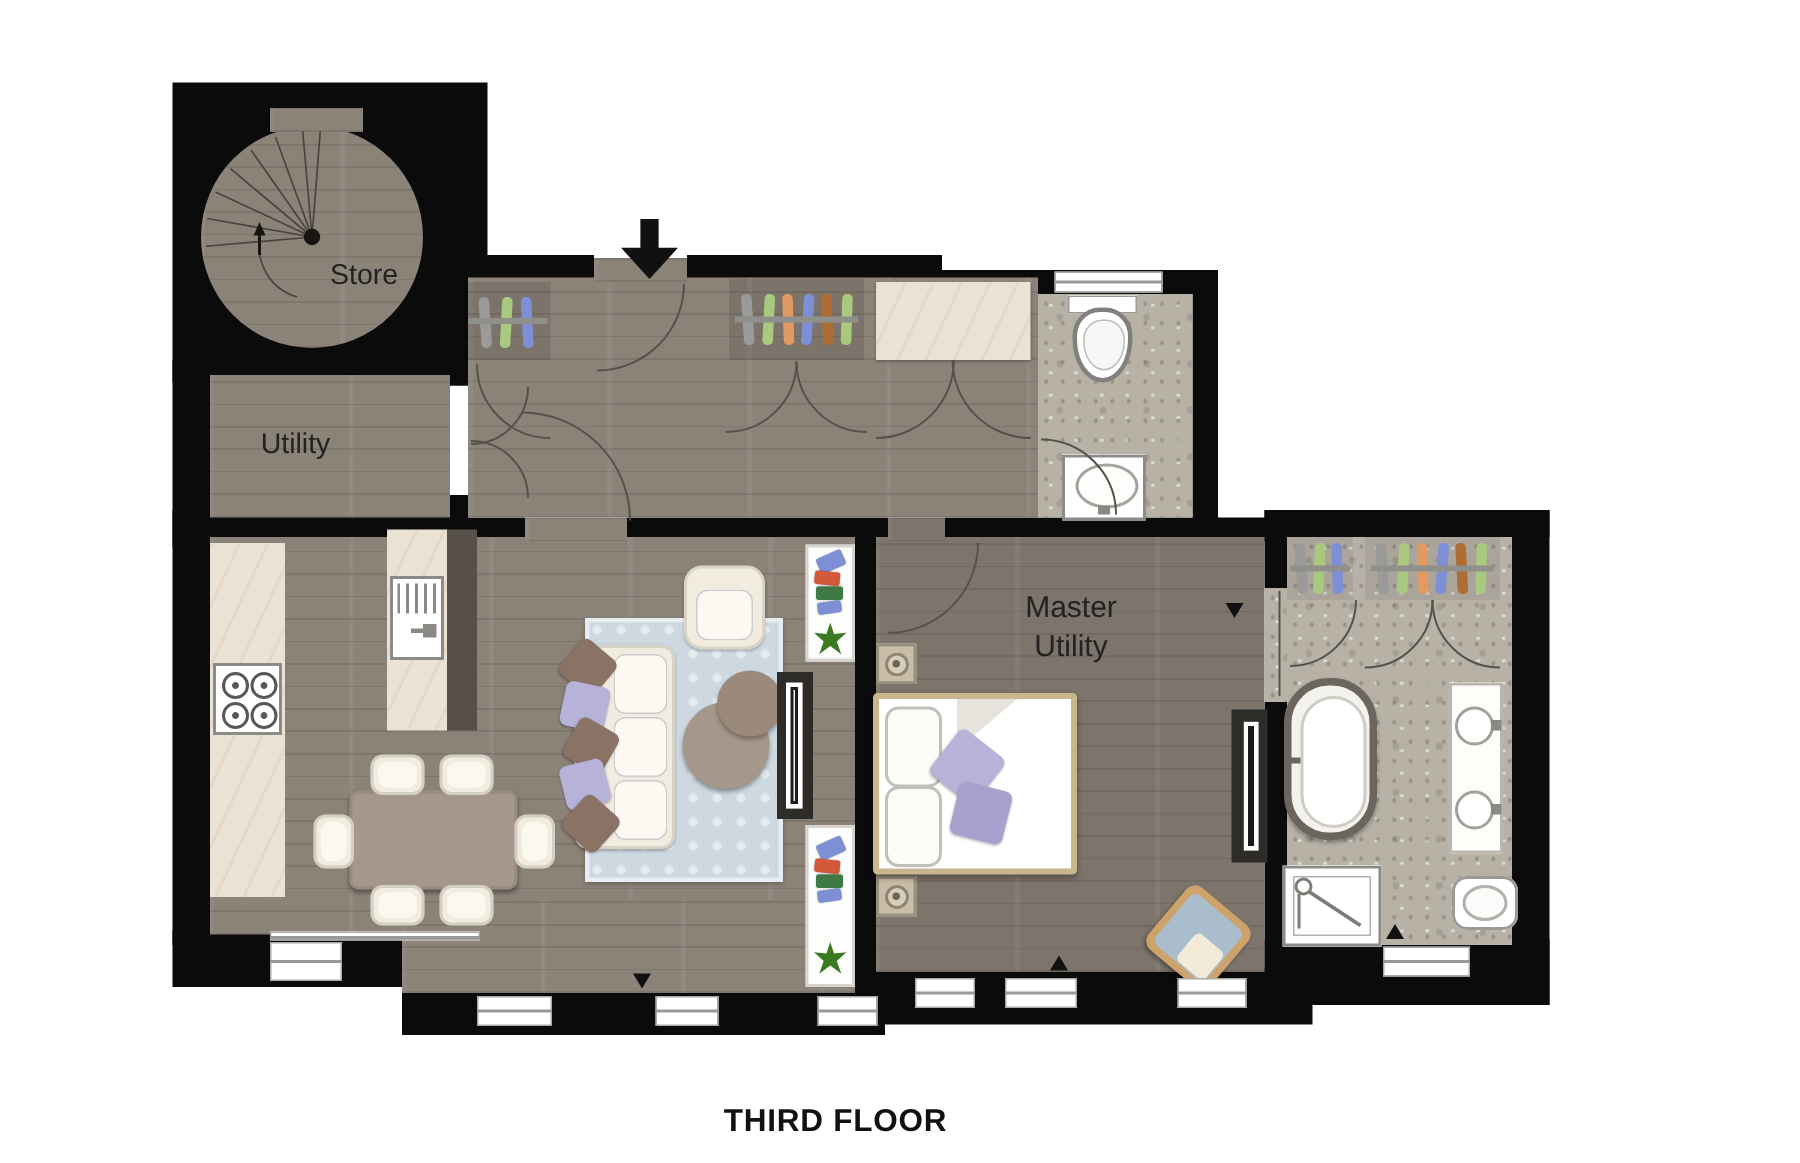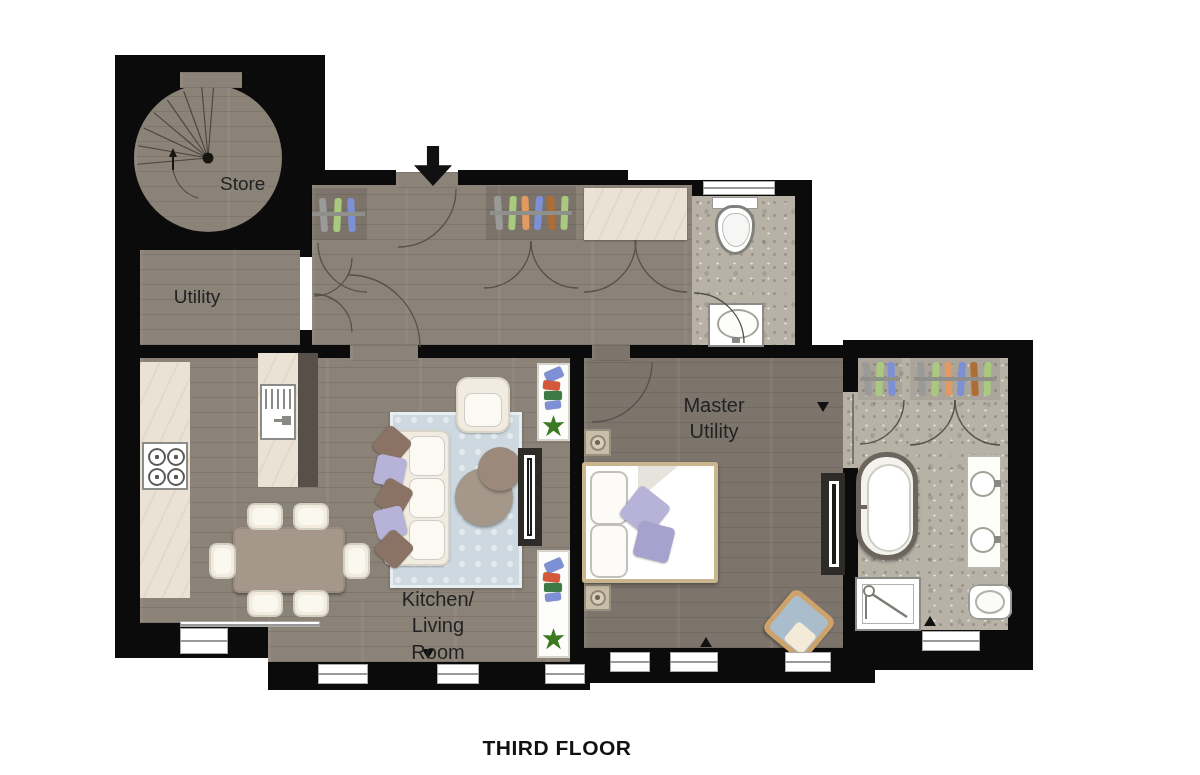--- a/index.html
+++ b/index.html
@@ -301,20 +301,17 @@
     </g>
   </svg>
 
   <div class="marker down" style="left:422px;top:649px;"></div>
   <div class="marker up" style="left:700px;top:637px;"></div>
   <div class="marker up" style="left:924px;top:616px;"></div>
   <div class="marker down" style="left:817px;top:402px;"></div>
 
   <div class="lbl" style="left:220px;top:148px;width:90px;text-align:left;margin-top:23px;">Store</div>
   <div class="lbl" style="left:147px;top:284px;width:100px;text-align:center;">Utility</div>
-  <div class="lbl" style="left:358px;top:586px;width:160px;font-size:20px;">Kitchen/
-Living
-Room</div>
   <div class="lbl" style="left:634px;top:392px;width:160px;font-size:20px;">Master
 Utility</div>
   <div class="title" style="left:0;top:736px;width:1114px;">THIRD FLOOR</div>
 
 </div>
 
 </body></html>

